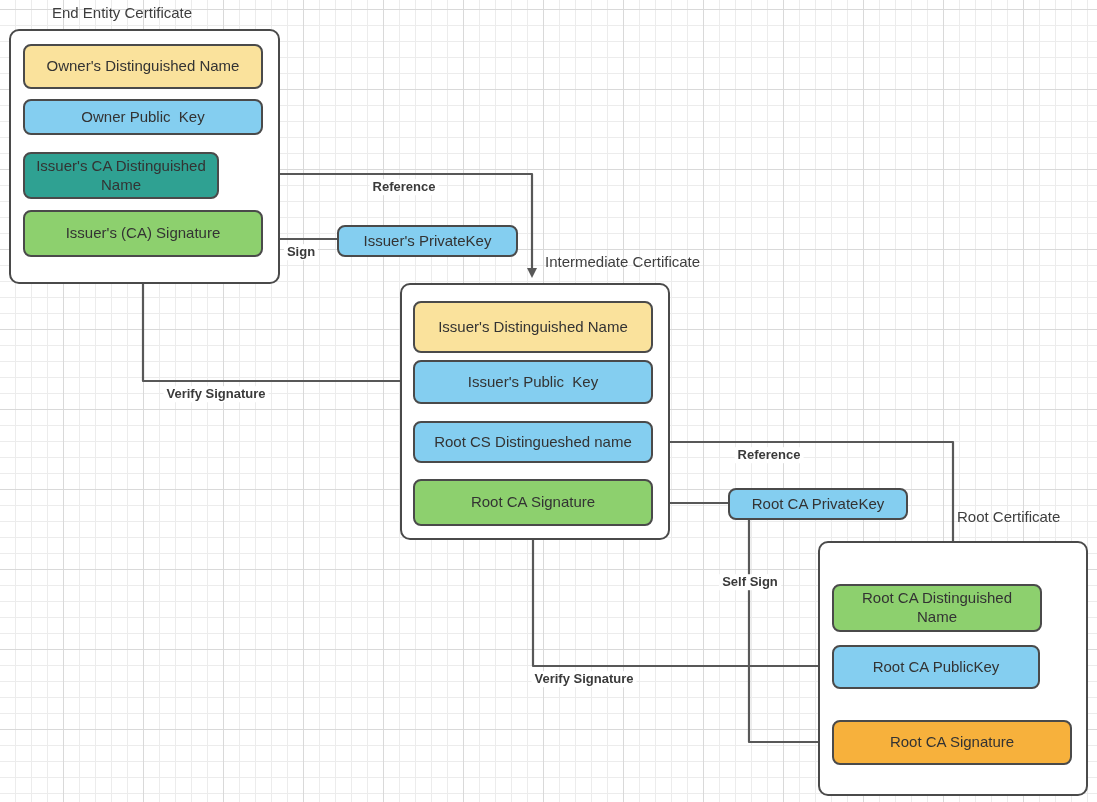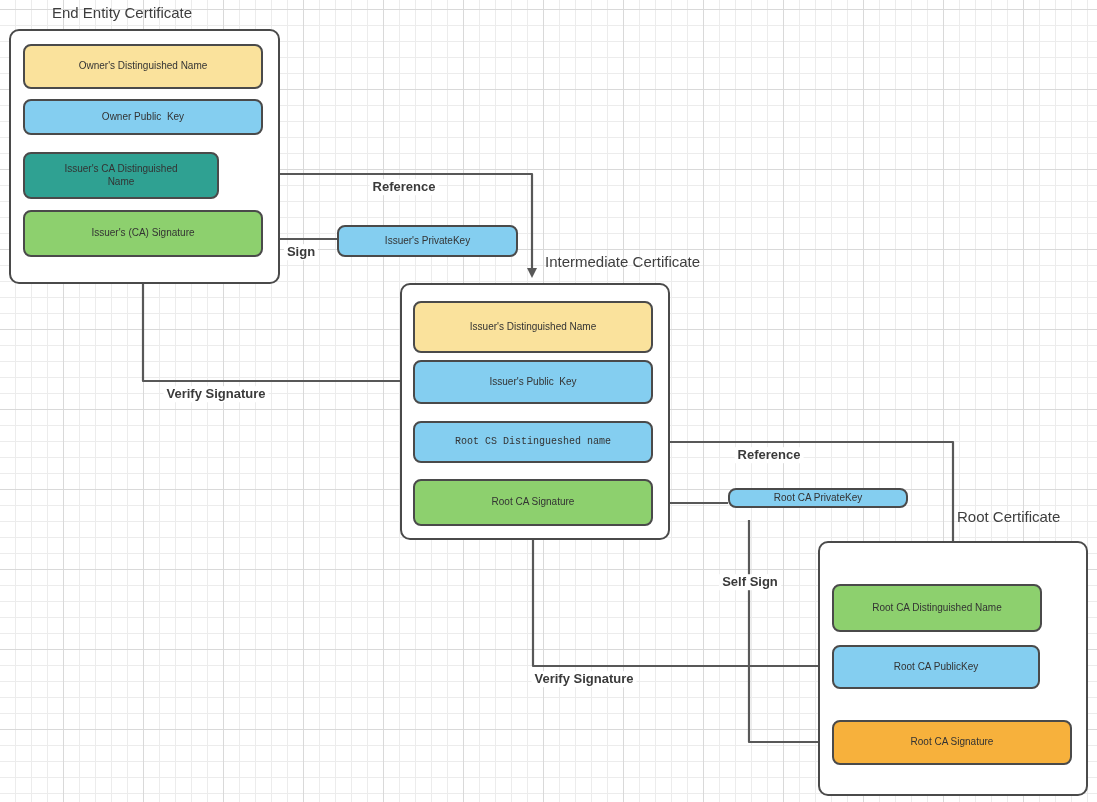--- a/index.html
+++ b/index.html
@@ -49,21 +49,21 @@
 
   .node {
     position: absolute;
     border: 2px solid #4a4a4a;
     border-radius: 8px;
     box-sizing: border-box;
     display: flex;
     align-items: center;
     justify-content: center;
     text-align: center;
-    font-size: 10px;
+    font-size: 15px;
     color: #333333;
     white-space: pre-wrap;
     line-height: 1.25;
     padding: 0 6px;
   }
   .node.yellow { background: #fae29c; }
   .node.blue   { background: #84cef0; }
   .node.teal   { background: #2fa192; }
   .node.green  { background: #8dd06e; }
   .node.orange { background: #f7b13c; }
@@ -106,31 +106,31 @@
   <div class="node yellow" style="left:23px; top:44px; width:240px; height:45px;">Owner's Distinguished Name</div>
   <div class="node blue" style="left:23px; top:99px; width:240px; height:36px;">Owner Public  Key</div>
   <div class="node teal" style="left:23px; top:152px; width:196px; height:47px;">Issuer's CA Distinguished
 Name</div>
   <div class="node green" style="left:23px; top:210px; width:240px; height:47px;text-align:right;">Issuer's (CA) Signature</div>
 
   <div class="grp" style="left:400px; top:283px; width:270px; height:257px;"></div>
   <div class="grp-title" style="left:545px; top:253px;">Intermediate Certificate</div>
   <div class="node yellow" style="left:413px; top:301px; width:240px; height:52px;">Issuer's Distinguished Name</div>
   <div class="node blue" style="left:413px; top:360px; width:240px; height:44px;">Issuer's Public  Key</div>
-  <div class="node blue" style="left:413px; top:421px; width:240px; height:42px;font-family:Liberation Mono, monospace;">Root CS Distingueshed name</div>
+  <div class="node blue" style="left:413px; top:421px; width:240px; height:42px;">Root CS Distingueshed name</div>
   <div class="node green" style="left:413px; top:479px; width:240px; height:47px;">Root CA Signature</div>
 
   <div class="grp" style="left:818px; top:541px; width:270px; height:255px;"></div>
   <div class="grp-title" style="left:957px; top:508px;">Root Certificate</div>
   <div class="node green" style="left:832px; top:584px; width:210px; height:48px;">Root CA Distinguished Name</div>
   <div class="node blue" style="left:832px; top:645px; width:208px; height:44px;">Root CA PublicKey</div>
   <div class="node orange" style="left:832px; top:720px; width:240px; height:45px;">Root CA Signature</div>
 
   <div class="node blue" style="left:337px; top:225px; width:181px; height:32px;">Issuer's PrivateKey</div>
-  <div class="node blue" style="left:728px; top:488px; width:180px; height:20px;">Root CA PrivateKey</div>
+  <div class="node blue" style="left:728px; top:488px; width:180px; height:32px;">Root CA PrivateKey</div>
 
   <div class="edge-label" style="left:404px; top:174px;">Reference</div>
   <div class="edge-label" style="left:301px; top:239px;">Sign</div>
   <div class="edge-label" style="left:216px; top:381px;">Verify Signature</div>
   <div class="edge-label" style="left:769px; top:442px;">Reference</div>
   <div class="edge-label" style="left:750px; top:569px;">Self Sign</div>
   <div class="edge-label" style="left:584px; top:666px;">Verify Signature</div>
 
 </div>
 

